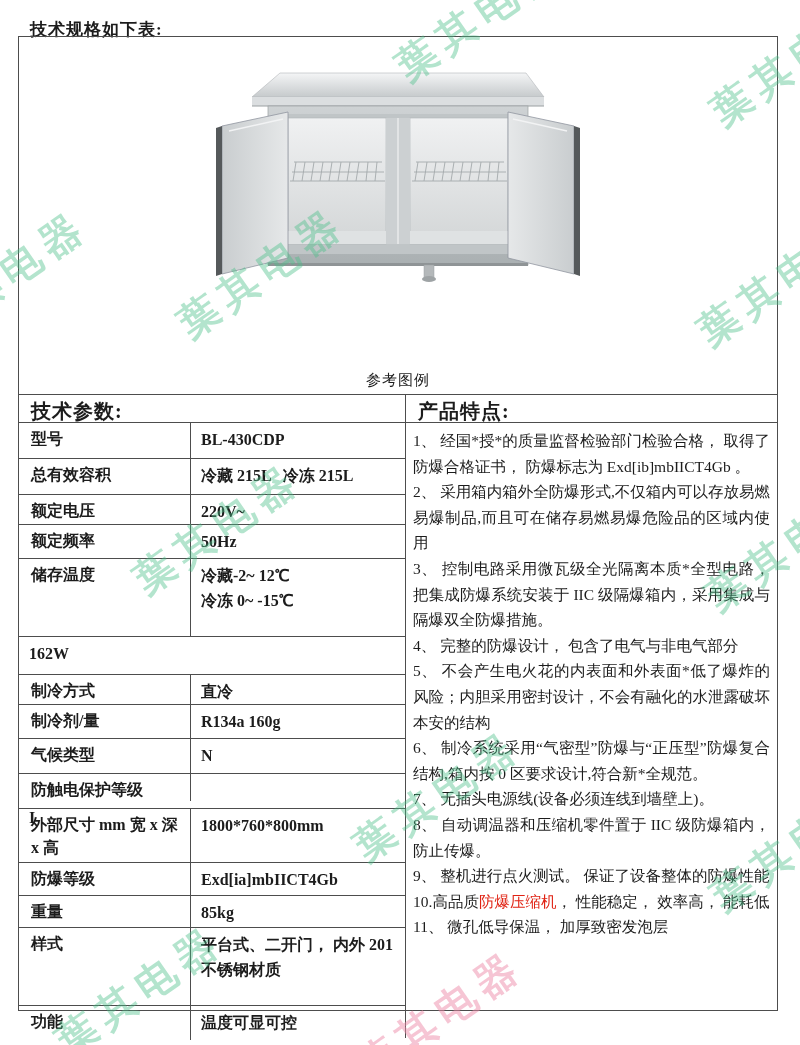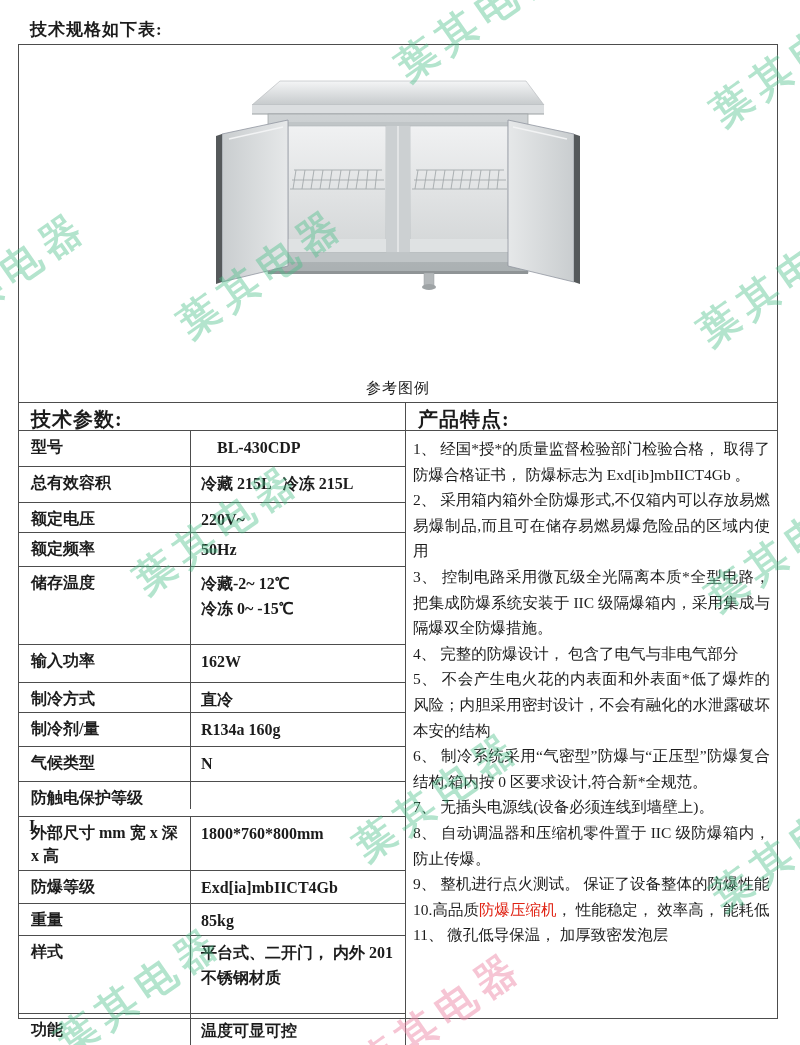--- a/index.html
+++ b/index.html
@@ -8,21 +8,21 @@
     --red: #e02314;
     --border: #4d4d4d;
     --text: #1c1c1c;
   }
   html,body{margin:0;padding:0;background:#ffffff;}
   .page{
     position:relative;width:800px;height:1045px;background:#fff;overflow:hidden;
     font-family:"Liberation Serif", serif;color:var(--text);
   }
   .doc-title{position:absolute;left:30px;top:18px;font-size:17px;font-weight:bold;letter-spacing:1px;}
-  .spec-table{position:absolute;left:18px;top:44px;width:760px;height:975px;border:1px solid var(--border);box-sizing:border-box;background:transparent;}
+  .spec-table{position:absolute;left:18px;top:36px;width:760px;height:975px;border:1px solid var(--border);box-sizing:border-box;background:transparent;}
   .image-cell{height:330px;border-bottom:1px solid var(--border);box-sizing:border-box;position:relative;}
   .product-svg{display:block;margin:28px auto 0 auto;}
   .image-caption{position:absolute;bottom:4px;left:0;width:100%;text-align:center;font-size:15px;letter-spacing:1px;}
   .columns{display:flex;height:643px;box-sizing:border-box;}
   .left-col{width:387px;border-right:1px solid var(--border);box-sizing:border-box;display:flex;flex-direction:column;}
   .right-col{flex:1;box-sizing:border-box;display:flex;flex-direction:column;}
   .col-header{height:28px;box-sizing:border-box;border-bottom:1px solid var(--border);font-weight:bold;font-size:20px;padding:3px 0 0 12px;letter-spacing:1px;}
   .spec-rows{flex:1;display:flex;flex-direction:column;}
   .spec-row{display:flex;box-sizing:border-box;border-bottom:1px solid var(--border);}
   .spec-row:last-child{border-bottom:none;}
@@ -153,21 +153,21 @@
           <ellipse cx="241" cy="214" rx="7" ry="3" fill="#9ea3a5"></ellipse>
         </g>
       </svg>
       <div class="image-caption">参考图例</div>
     </div>
 
     <div class="columns">
       <div class="left-col">
         <div class="col-header">技术参数:</div>
         <div class="spec-rows" id="spec-rows">
-            <div class="spec-row" style="height: 36px; gap: 16px;">
+            <div class="spec-row" style="height: 36px;">
               <div class="spec-label">型号</div>
               <div class="spec-value">BL-430CDP</div>
             </div>
             <div class="spec-row" style="height: 36px;">
               <div class="spec-label">总有效容积</div>
               <div class="spec-value">冷藏 215L   冷冻 215L</div>
             </div>
             <div class="spec-row" style="height: 30px;">
               <div class="spec-label">额定电压</div>
               <div class="spec-value">220V~</div>
@@ -175,21 +175,20 @@
             <div class="spec-row" style="height: 34px;">
               <div class="spec-label">额定频率</div>
               <div class="spec-value">50Hz</div>
             </div>
             <div class="spec-row" style="height: 78px;">
               <div class="spec-label">储存温度</div>
               <div class="spec-value">冷藏-2~ 12℃
 冷冻 0~ -15℃</div>
             </div>
             <div class="spec-row" style="height: 38px;">
-              <div class="spec-label">输入功率</div>
               <div class="spec-value">162W</div>
             </div>
             <div class="spec-row" style="height: 30px;">
               <div class="spec-label">制冷方式</div>
               <div class="spec-value">直冷</div>
             </div>
             <div class="spec-row" style="height: 34px;">
               <div class="spec-label">制冷剂/量</div>
               <div class="spec-value">R134a 160g</div>
             </div>

